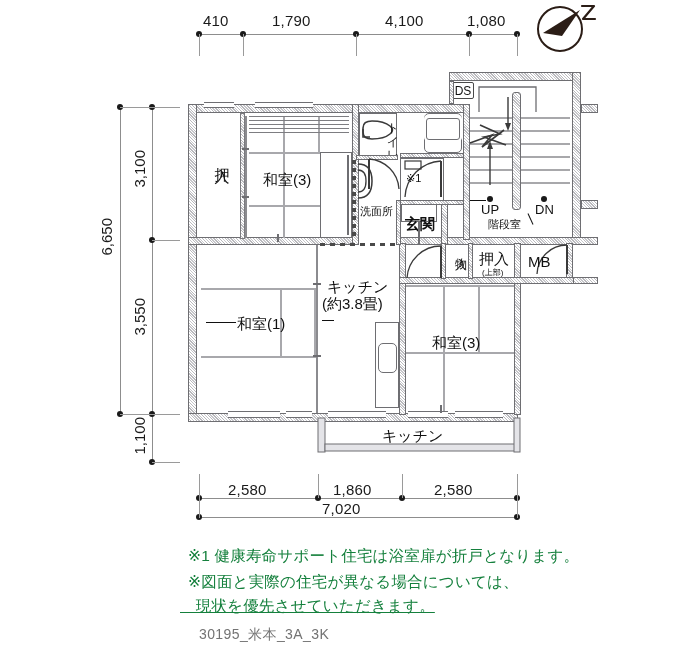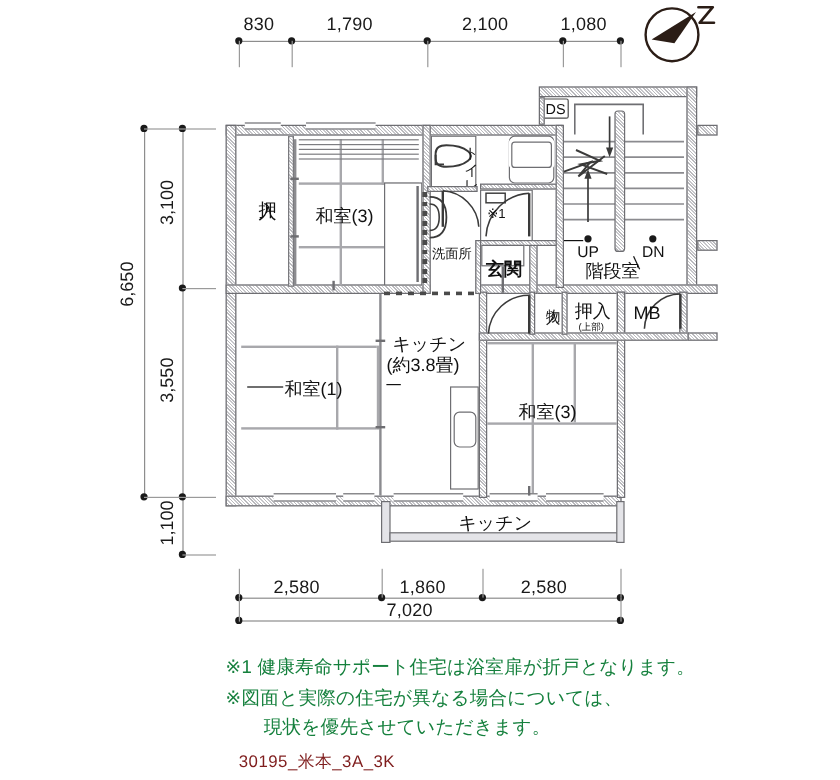--- a/index.html
+++ b/index.html
@@ -42,43 +42,43 @@
   .rlabel-v{position:absolute;font-size:15px;color:#111;white-space:nowrap;
             writing-mode:vertical-rl;letter-spacing:1px;}
   .rlabel-v.sm{font-size:12px;letter-spacing:0;}
   .boxlabel{position:absolute;border:1px solid #4a4a4a;background:#fff;border-radius:4px;
             box-sizing:border-box;display:flex;align-items:center;justify-content:center;
             font-size:15px;color:#111;}
   .boxlabel.sq{border-radius:2px;font-size:12px;}
   .leader{position:absolute;background:#111;}
   
   .note{position:absolute;font-size:15.5px;color:#15803d;white-space:nowrap;letter-spacing:.2px;}
-  .code{position:absolute;font-size:14px;color:#7f1d1d;letter-spacing:.4px;white-space:nowrap;}
+  .code{position:absolute;font-size:14px;color:#737373;letter-spacing:.4px;white-space:nowrap;}
   svg{display:block;overflow:visible;}
 </style>
 </head>
 <body>
 
 <div>
   <div class="dimline" style="left:199px;top:34px;width:318px;"></div>
   <div class="dimdot" style="left:196px;top:31px;"></div>
   <div class="dimdot" style="left:240px;top:31px;"></div>
   <div class="dimdot" style="left:353px;top:31px;"></div>
   <div class="dimdot" style="left:466px;top:31px;"></div>
   <div class="dimdot" style="left:514px;top:31px;"></div>
 
   <div class="tickv" style="left:199px;top:34px;height:22px;"></div>
   <div class="tickv" style="left:243px;top:34px;height:22px;"></div>
   <div class="tickv" style="left:356px;top:34px;height:22px;"></div>
   <div class="tickv" style="left:469px;top:34px;height:22px;"></div>
   <div class="tickv" style="left:517px;top:34px;height:22px;"></div>
 
-  <div class="dimtxt" style="left:203px;top:12px;">830</div>
+  <div class="dimtxt" style="left:203px;top:12px;">410</div>
   <div class="dimtxt" style="left:272px;top:12px;">1,790</div>
-  <div class="dimtxt" style="left:385px;top:12px;">2,100</div>
+  <div class="dimtxt" style="left:385px;top:12px;">4,100</div>
   <div class="dimtxt" style="left:467px;top:12px;">1,080</div>
 </div>
 
 <div class="abs" style="left:534px;top:2px;width:66px;height:52px;">
   <svg width="66" height="52" viewBox="0 0 66 52">
     <circle cx="26" cy="27" r="22" fill="#ffffff" stroke="#2b1d16" stroke-width="2"></circle>
     <path d="M46 8 L28 34 L9 31 Z" fill="#2b1d16"></path>
     <path d="M48 4 L60 4 L49 17 L61 17" fill="none" stroke="#2b1d16" stroke-width="2.2" stroke-linecap="round" stroke-linejoin="round"></path>
   </svg>
 </div>
@@ -250,21 +250,21 @@
       <line x1="38" y1="12" x2="38" y2="42" stroke="#3a3a3a" stroke-width="1.4"></line>
       <polygon points="38,46 35,38 41,38" fill="#3a3a3a"></polygon>
     </svg>
   </div>
 
   <div class="wall" style="left:512px;top:92px;width:9px;height:118px;border-radius:3px;"></div>
   <div class="dimdot" style="left:487px;top:196px;"></div>
   <div class="dimdot" style="left:541px;top:196px;"></div>
   <div class="rlabel sm" style="left:481px;top:202px;font-size:13px;">UP</div>
   <div class="rlabel sm" style="left:535px;top:202px;font-size:13px;">DN</div>
-  <div class="rlabel sm" style="left:488px;top:217px;font-size:15px;">階段室</div>
+  <div class="rlabel sm" style="left:488px;top:217px;font-size:11px;">階段室</div>
   <div class="leader" style="left:470px;top:200px;width:16px;height:1px;"></div>
   <div class="leader" style="left:530px;top:213px;width:1px;height:12px;transform:rotate(-25deg);"></div>
 
   <div class="abs" style="left:536px;top:244px;width:34px;height:32px;">
     <svg width="34" height="32" viewBox="0 0 34 32">
       <path d="M1 30 A30 30 0 0 1 31 1" fill="none" stroke="#3a3a3a" stroke-width="1.3"></path>
       <line x1="31" y1="1" x2="31" y2="30" stroke="#3a3a3a" stroke-width="2"></line>
     </svg>
   </div>
 
@@ -349,14 +349,14 @@
   <div class="dimline" style="left:199px;top:517px;width:318px;"></div>
   <div class="dimdot" style="left:196px;top:514px;"></div>
   <div class="dimdot" style="left:514px;top:514px;"></div>
   <div class="tickv" style="left:199px;top:498px;height:20px;"></div>
   <div class="tickv" style="left:517px;top:498px;height:20px;"></div>
   <div class="dimtxt" style="left:322px;top:500px;">7,020</div>
 </div>
 
 <div class="note" style="left:188px;top:546px;">※1 健康寿命サポート住宅は浴室扉が折戸となります。</div>
 <div class="note" style="left:188px;top:572px;">※図面と実際の住宅が異なる場合については、</div>
-<div class="note" style="left:204px;top:596px;">　現状を優先させていただきます。</div>
+<div class="note" style="left:180px;top:596px;text-decoration:underline;">　現状を優先させていただきます。</div>
 <div class="code" style="left:199px;top:626px;">30195_米本_3A_3K</div>
 
 </body></html>

